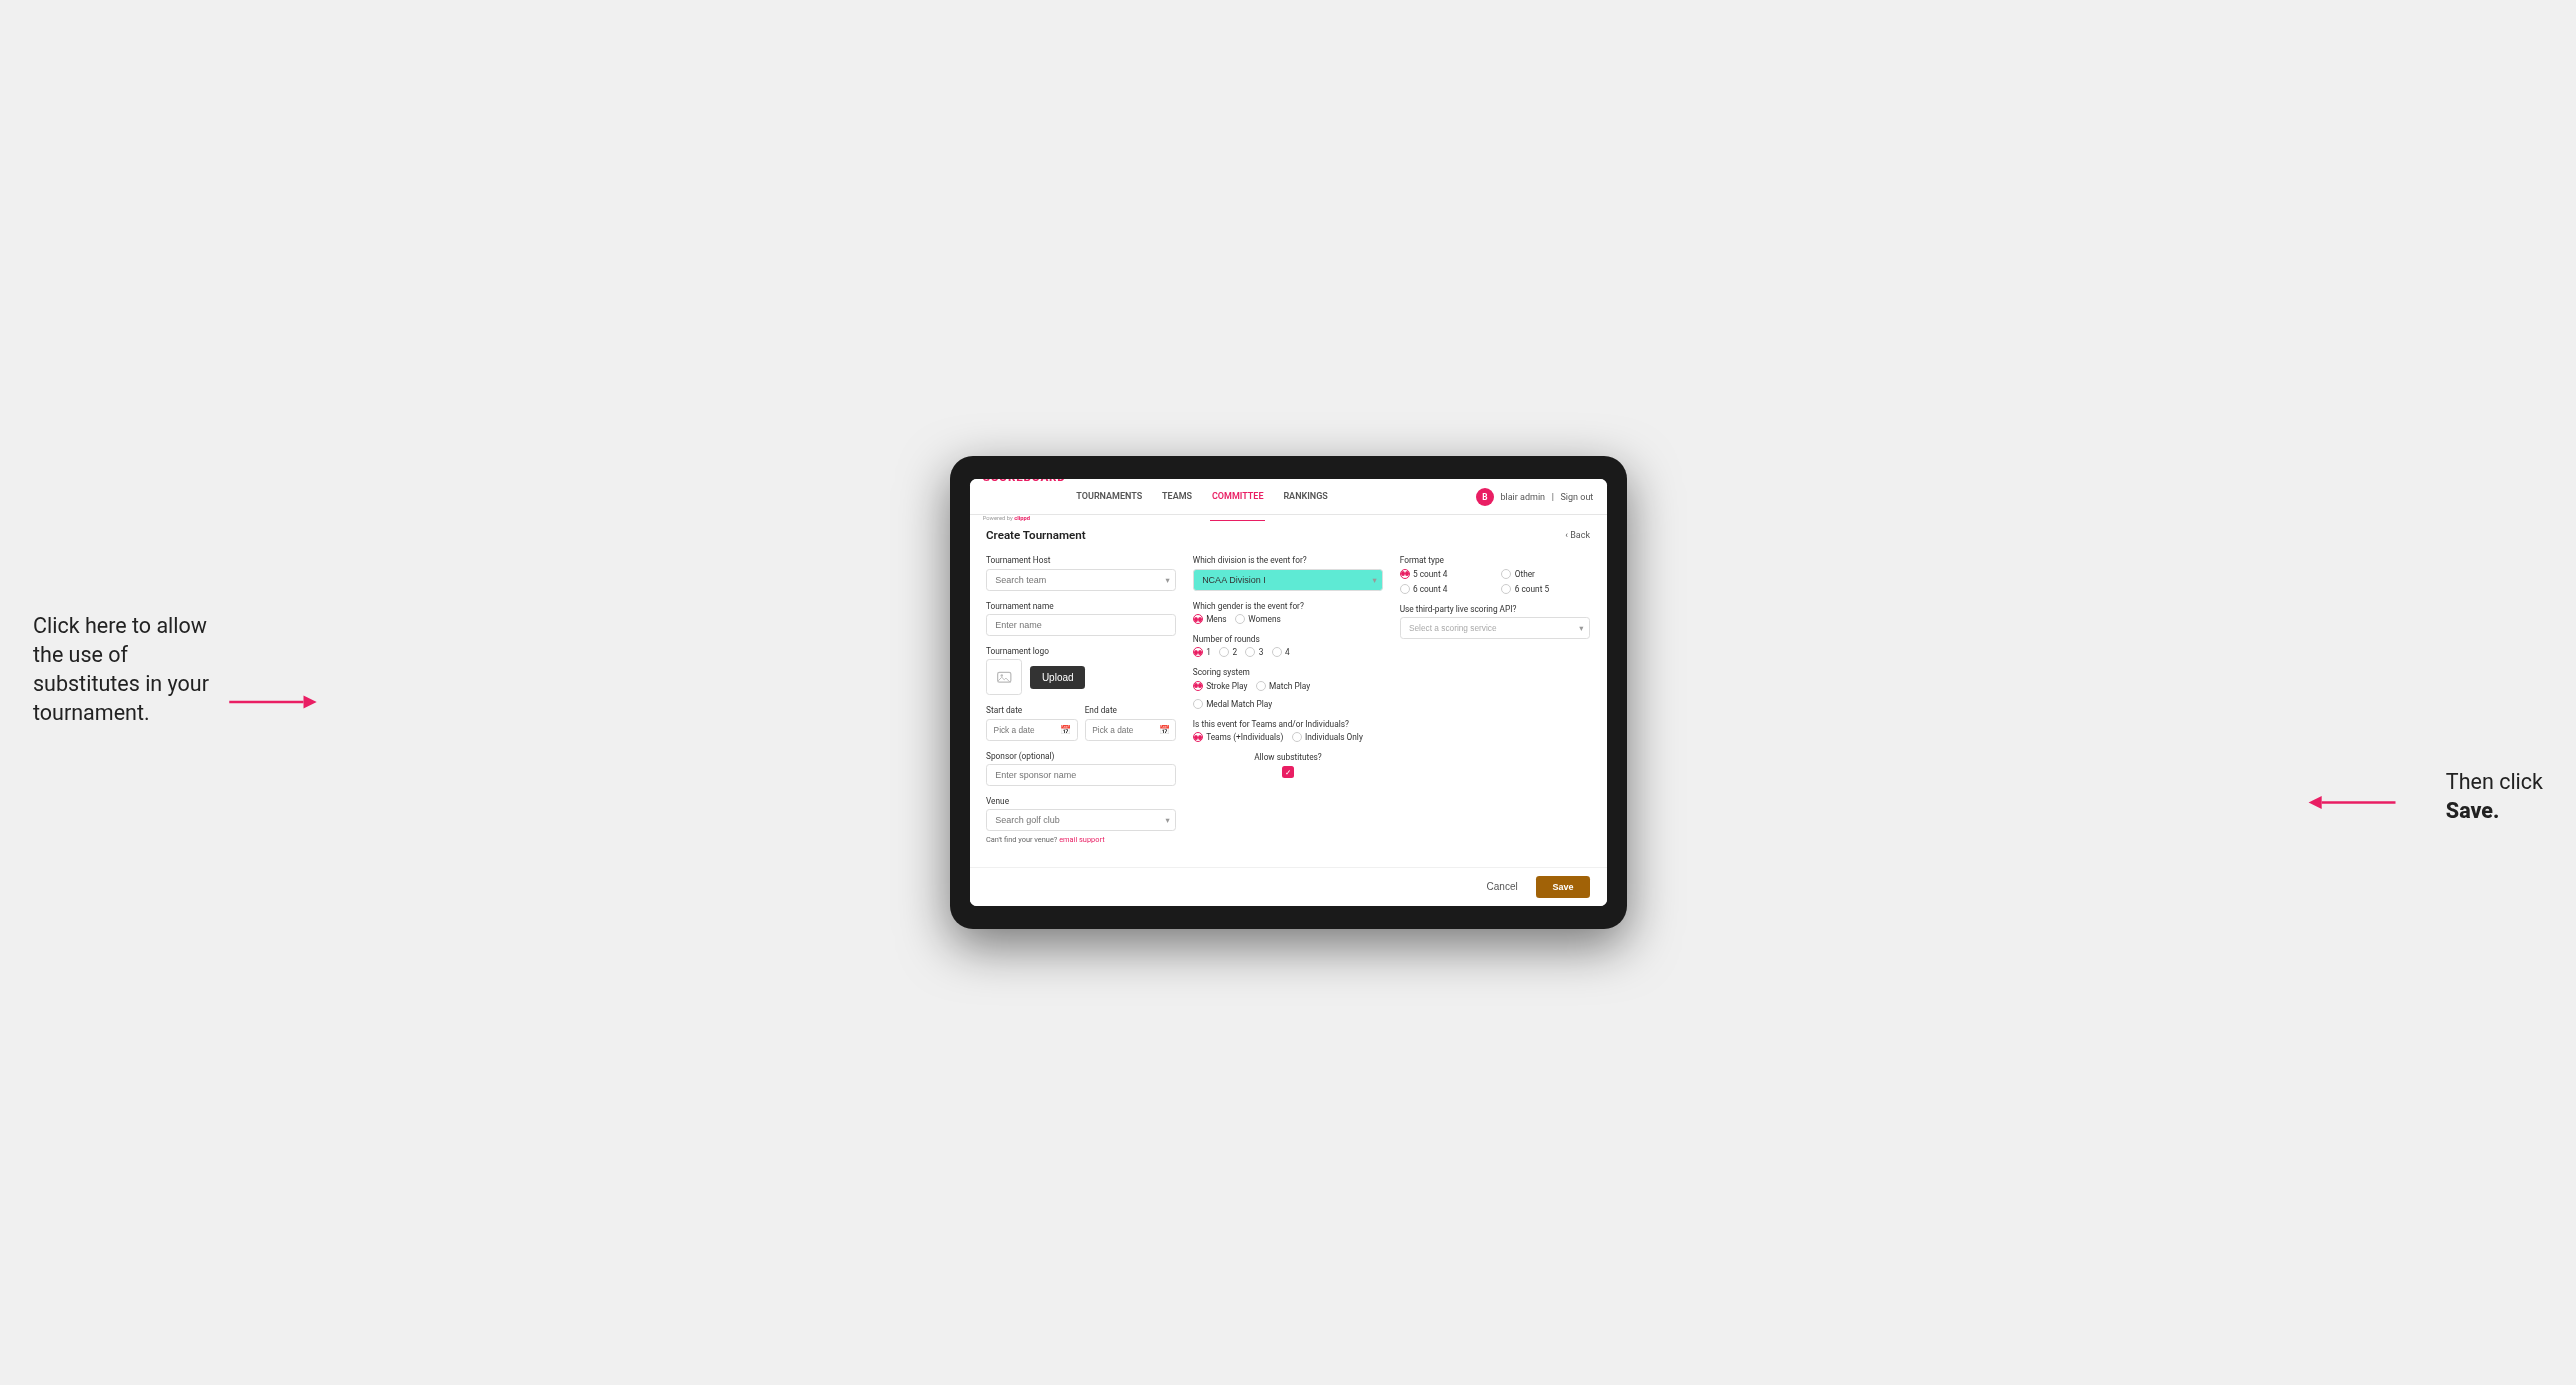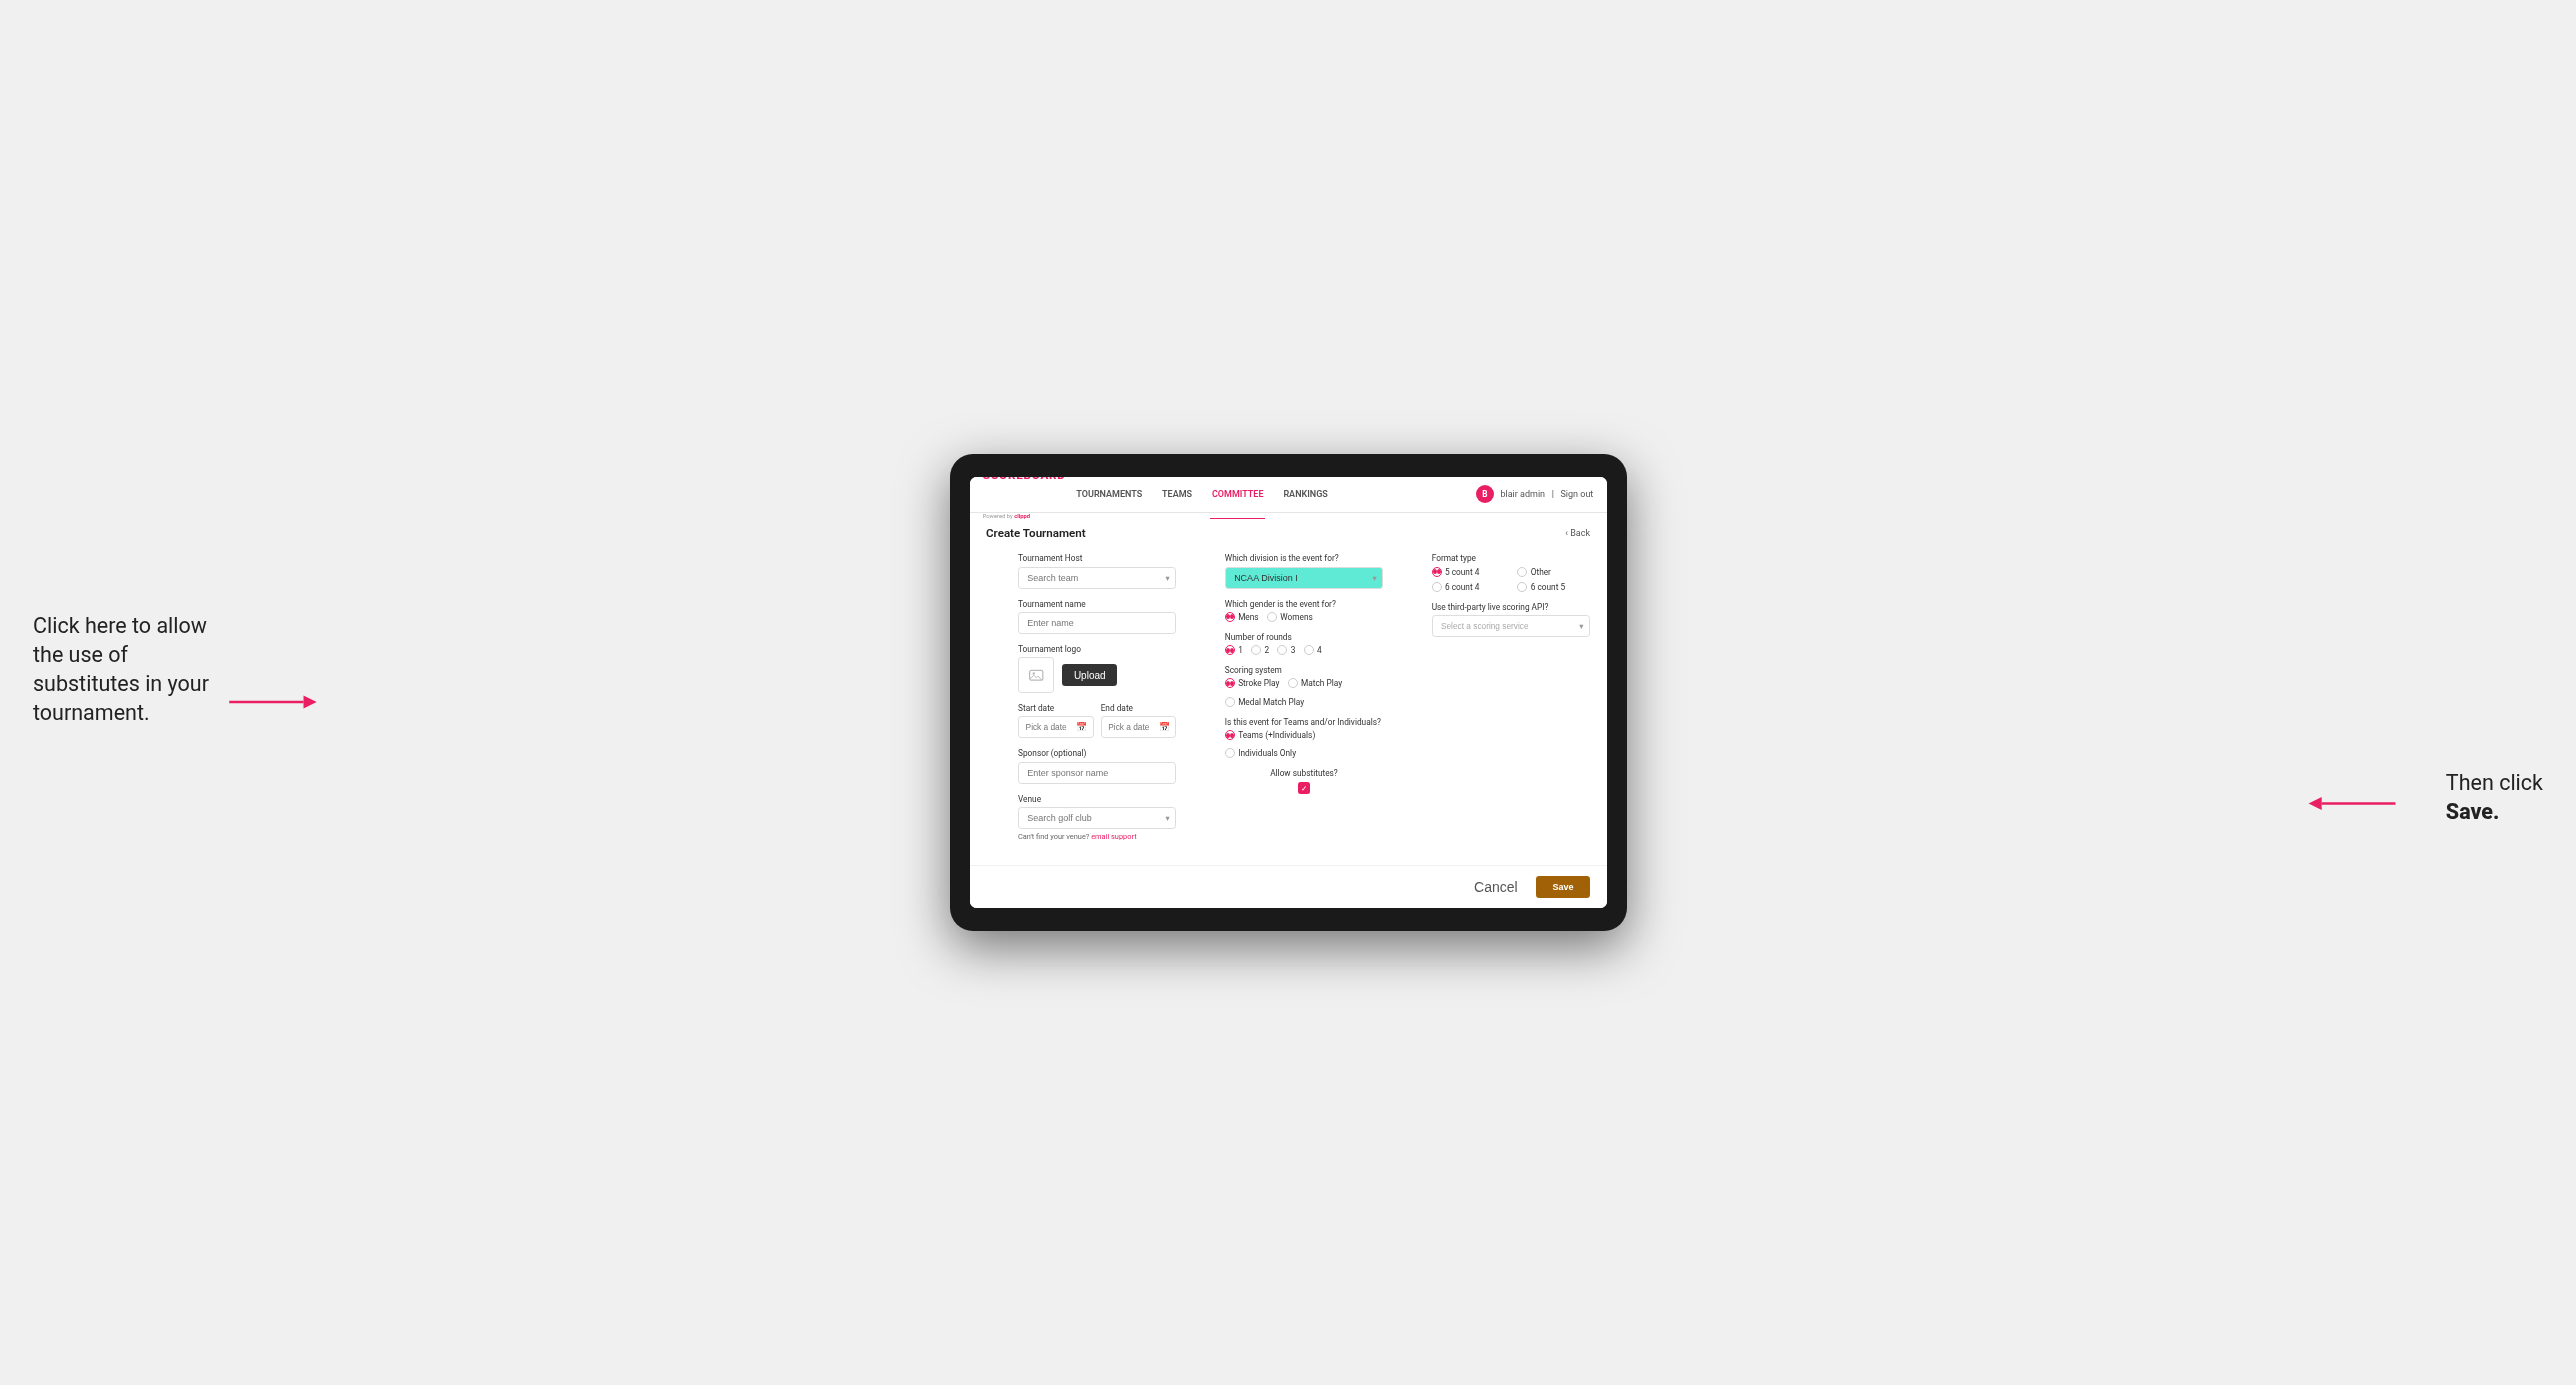--- a/index.html
+++ b/index.html
@@ -156,21 +156,20 @@
       grid-template-columns: 1fr 1fr 1fr;
       gap: 13.2px 16.5px;
     }
 
     .col-1 {}
     .col-2 {}
     .col-3 {}
 
     .form-group {
       margin-bottom: 10px;
-      margin-left: 32px;
     }
 
     .form-label {
       font-size: 8.3px;
       color: #333;
       margin-bottom: 3.3px;
       display: block;
     }
 
     .form-input {
@@ -359,21 +358,21 @@
       align-items: center;
       gap: 8.3px;
       padding: 8.3px 16.5px;
       border-top: 0.8px solid #f0f0f0;
       background: #fff;
     }
 
     .cancel-btn {
       background: transparent;
       border: none;
-      font-size: 14px;
+      font-size: 10px;
       color: #555;
       cursor: pointer;
       padding: 5px 10px;
     }
 
     .save-btn {
       background: #a16207;
       color: white;
       border: none;
       border-radius: 3.3px;

